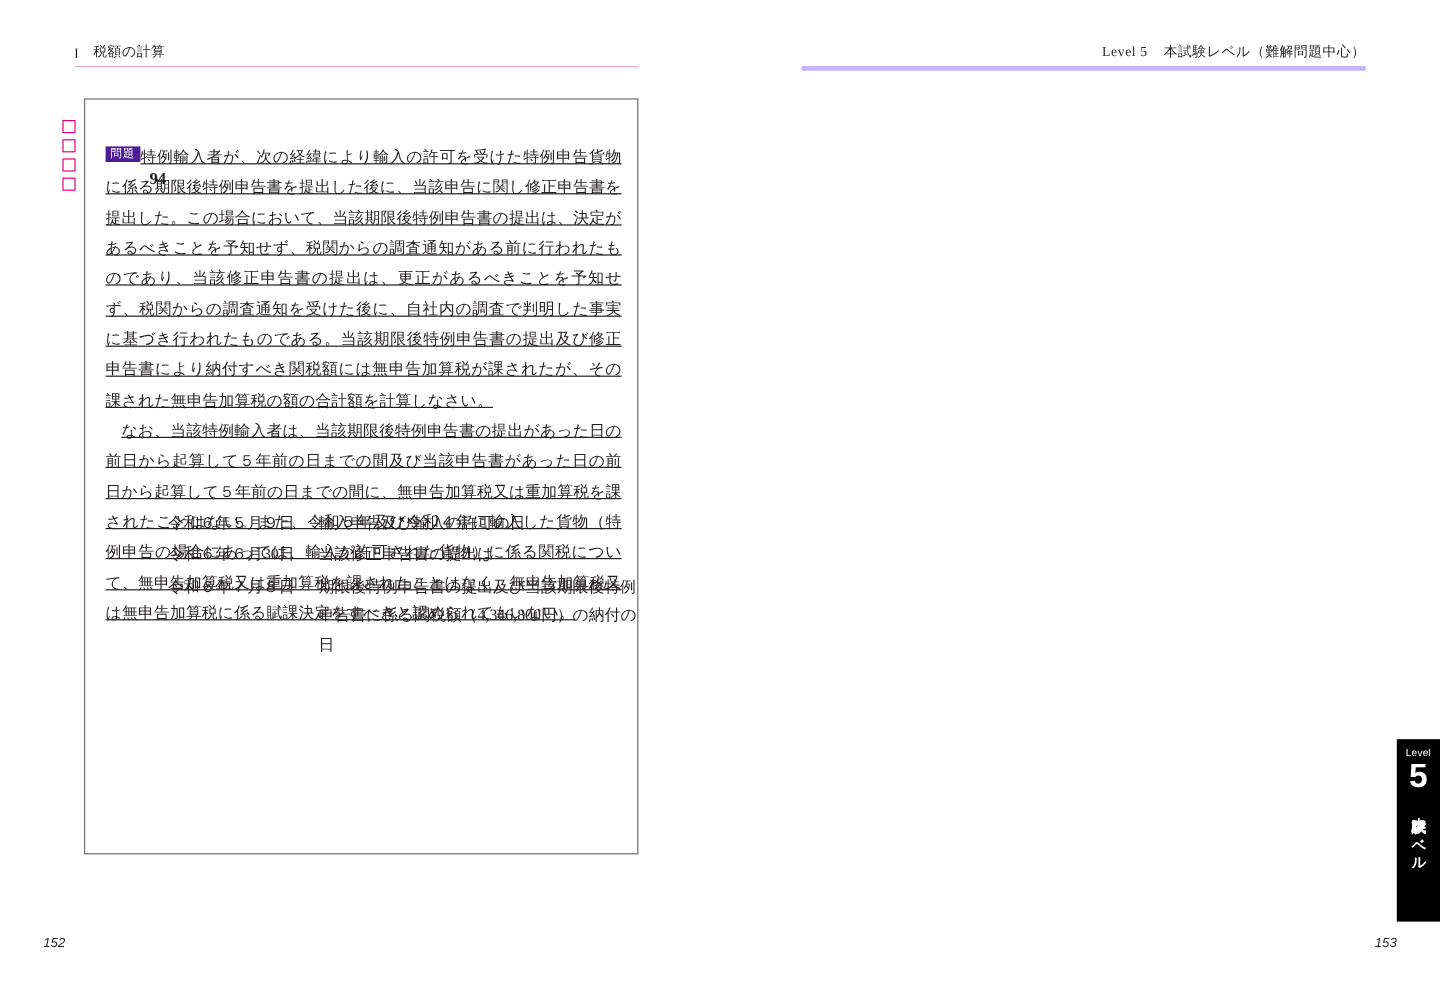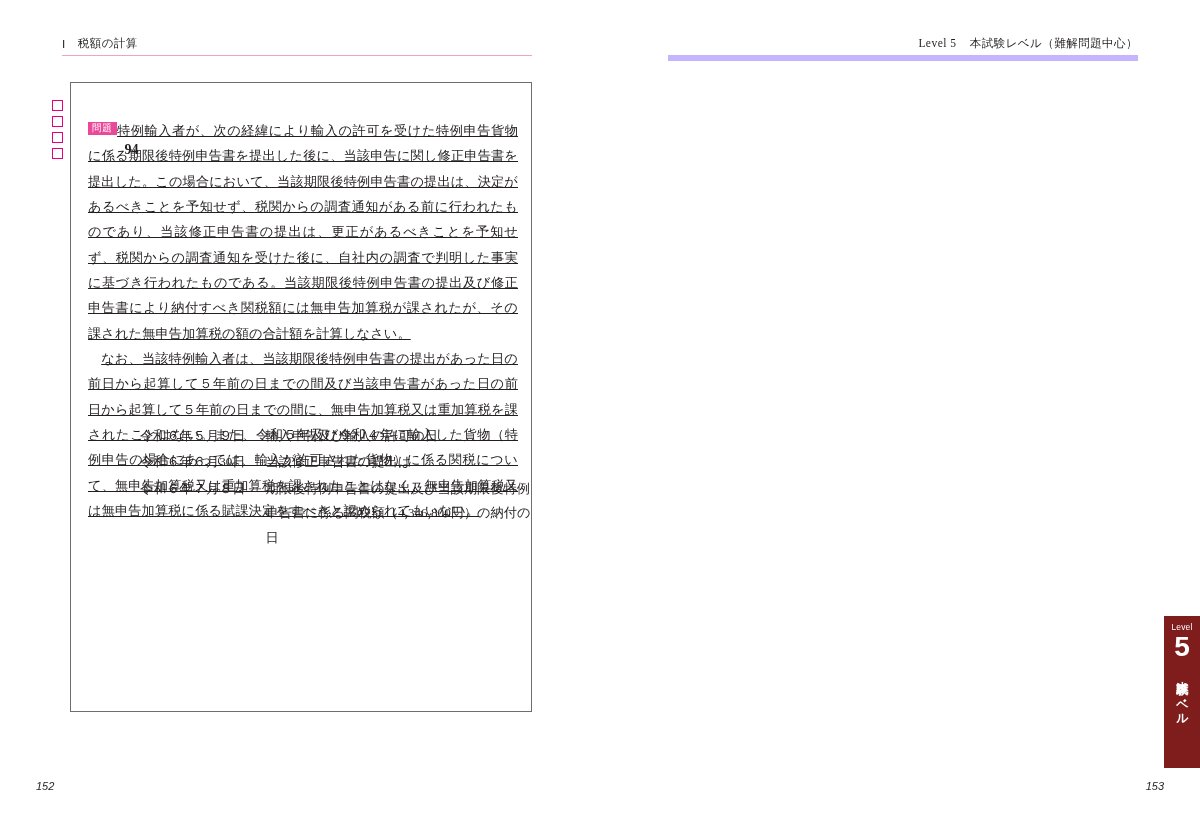--- a/index.html
+++ b/index.html
@@ -19,21 +19,21 @@
     position:absolute;left:62px;top:36px;width:470px;
     border-bottom:1px solid #e8a7c4;
     padding-bottom:4px;
     font-size:11.5px;letter-spacing:.04em;
     display:flex;align-items:flex-end;gap:12px;
     color:#231f20;
   }
   .head-left .chap{font-family:"Liberation Serif",serif;font-size:11px;}
   .head-right{
     position:absolute;right:62px;top:36px;width:470px;
-    border-bottom:6px solid #c4b5fd;
+    border-bottom:4px solid #c4b5fd;
     padding-bottom:4px;
     font-size:11.5px;letter-spacing:.04em;
     text-align:right;
     color:#231f20;
   }
   .head-right .lv{margin-right:10px;}
 
   
   .framebox{
     position:absolute;left:70px;top:82px;width:462px;height:630px;
@@ -43,21 +43,21 @@
   .qmarks{
     position:absolute;left:52px;top:100px;width:10px;
   }
   .qmarks span{
     display:block;width:9px;height:9px;border:1px solid #e6007e;margin-bottom:5px;
   }
   .qhead{
     position:absolute;left:88px;top:99px;display:flex;align-items:center;gap:8px;
   }
   .tagbox{
-    background:#ec4899;color:#fff;font-size:9.5px;letter-spacing:.08em;
+    background:#4c1d95;color:#fff;font-size:9.5px;letter-spacing:.08em;
     padding:2px 4px 2px 4px;font-family:Liberation Mono, monospace;line-height:1;
   }
   .qnum{font-size:14px;font-weight:bold;margin-top:43px;}
   .qbody{
     position:absolute;left:88px;top:118px;width:430px;
     font-size:13.2px;line-height:1.92;text-align:justify;
     letter-spacing:.01em;
   }
   .qbody p{margin:0;text-decoration:underline;}
   .qbody p.indent{text-indent:1em;}
@@ -74,21 +74,21 @@
   .folio{
     position:absolute;bottom:30px;font-size:11px;color:#231f20;
     font-family:"Liberation Sans",sans-serif;
     font-style:italic;
   }
   .folio.l{left:36px;}
   .folio.r{right:36px;}
 
   
   .leveltab{
-    position:absolute;right:0;top:616px;width:36px;height:152px;background:#7f1d1d;color:#fff;
+    position:absolute;right:0;top:616px;width:36px;height:152px;background:#000000;color:#fff;
     font-family:"Liberation Sans",sans-serif;
   }
   .leveltab .lw{font-size:8.5px;text-align:center;margin-top:6px;letter-spacing:.02em;}
   .leveltab .ln{font-size:28px;font-weight:bold;text-align:center;line-height:1;margin-top:1px;}
   .leveltab .lv-vert{
     writing-mode:vertical-rl;font-size:12px;margin:10px auto 0;letter-spacing:.12em;
     font-family:"Liberation Serif",serif;font-weight:bold;
   }
 </style>
 </head>

